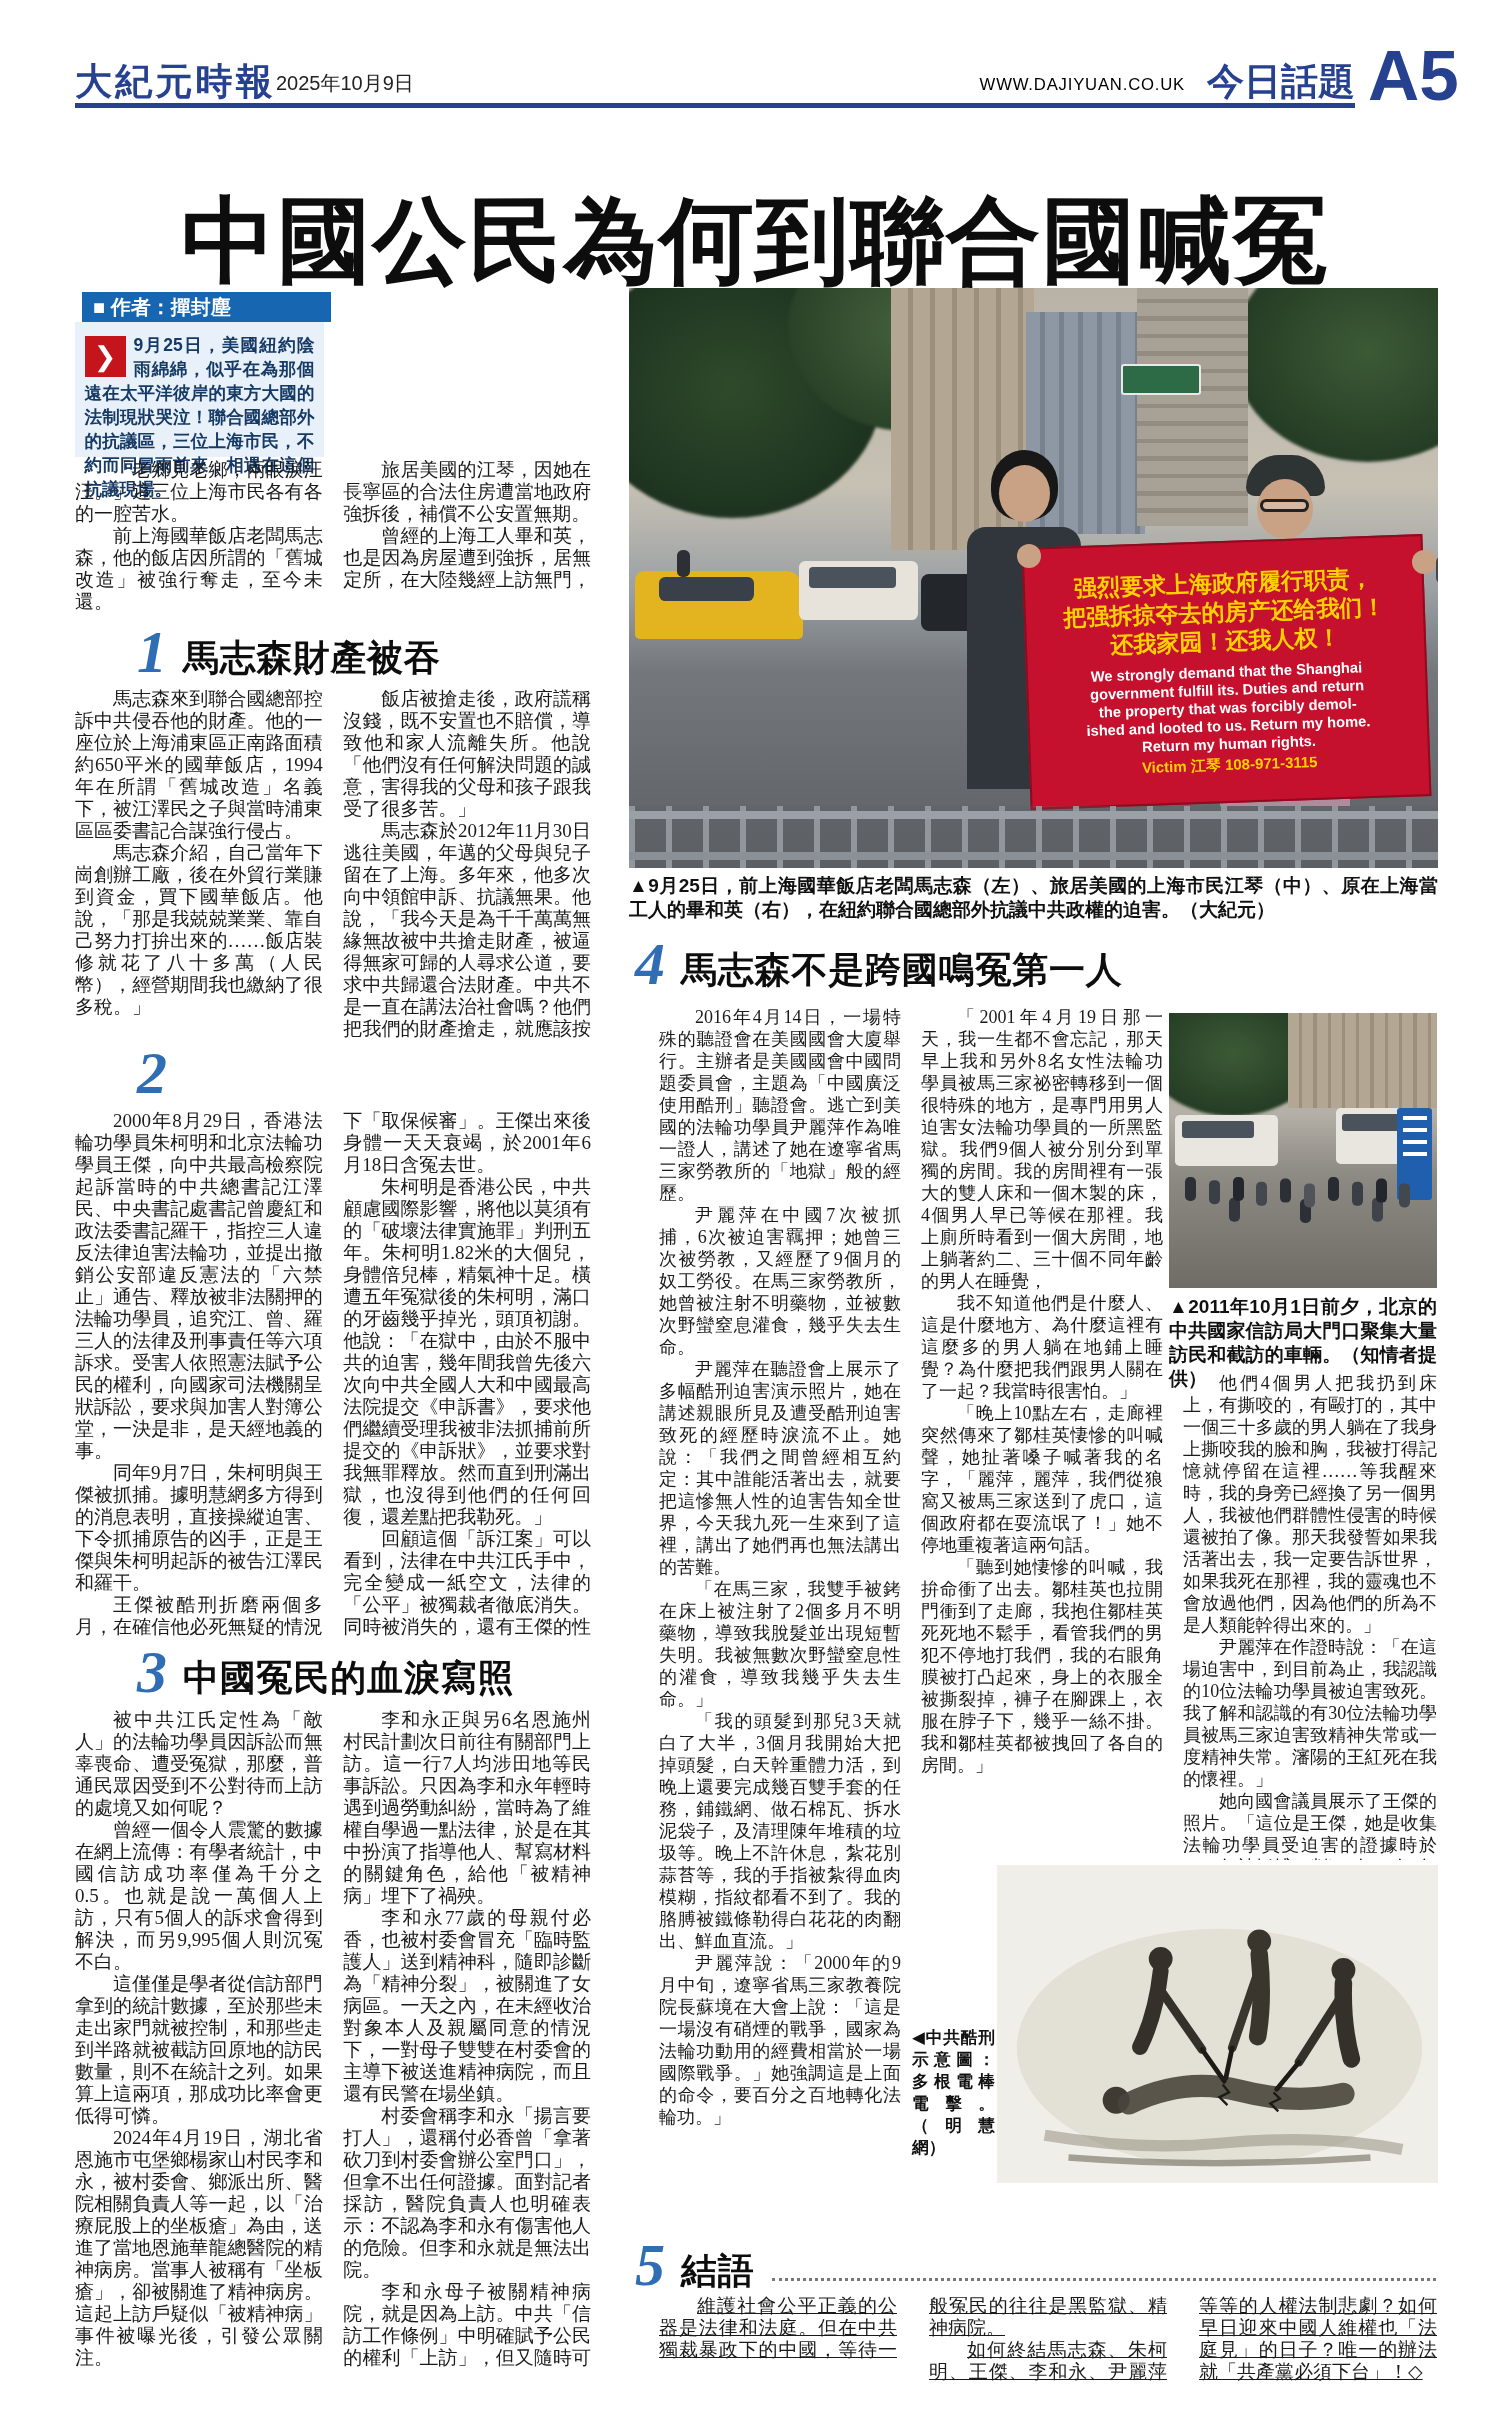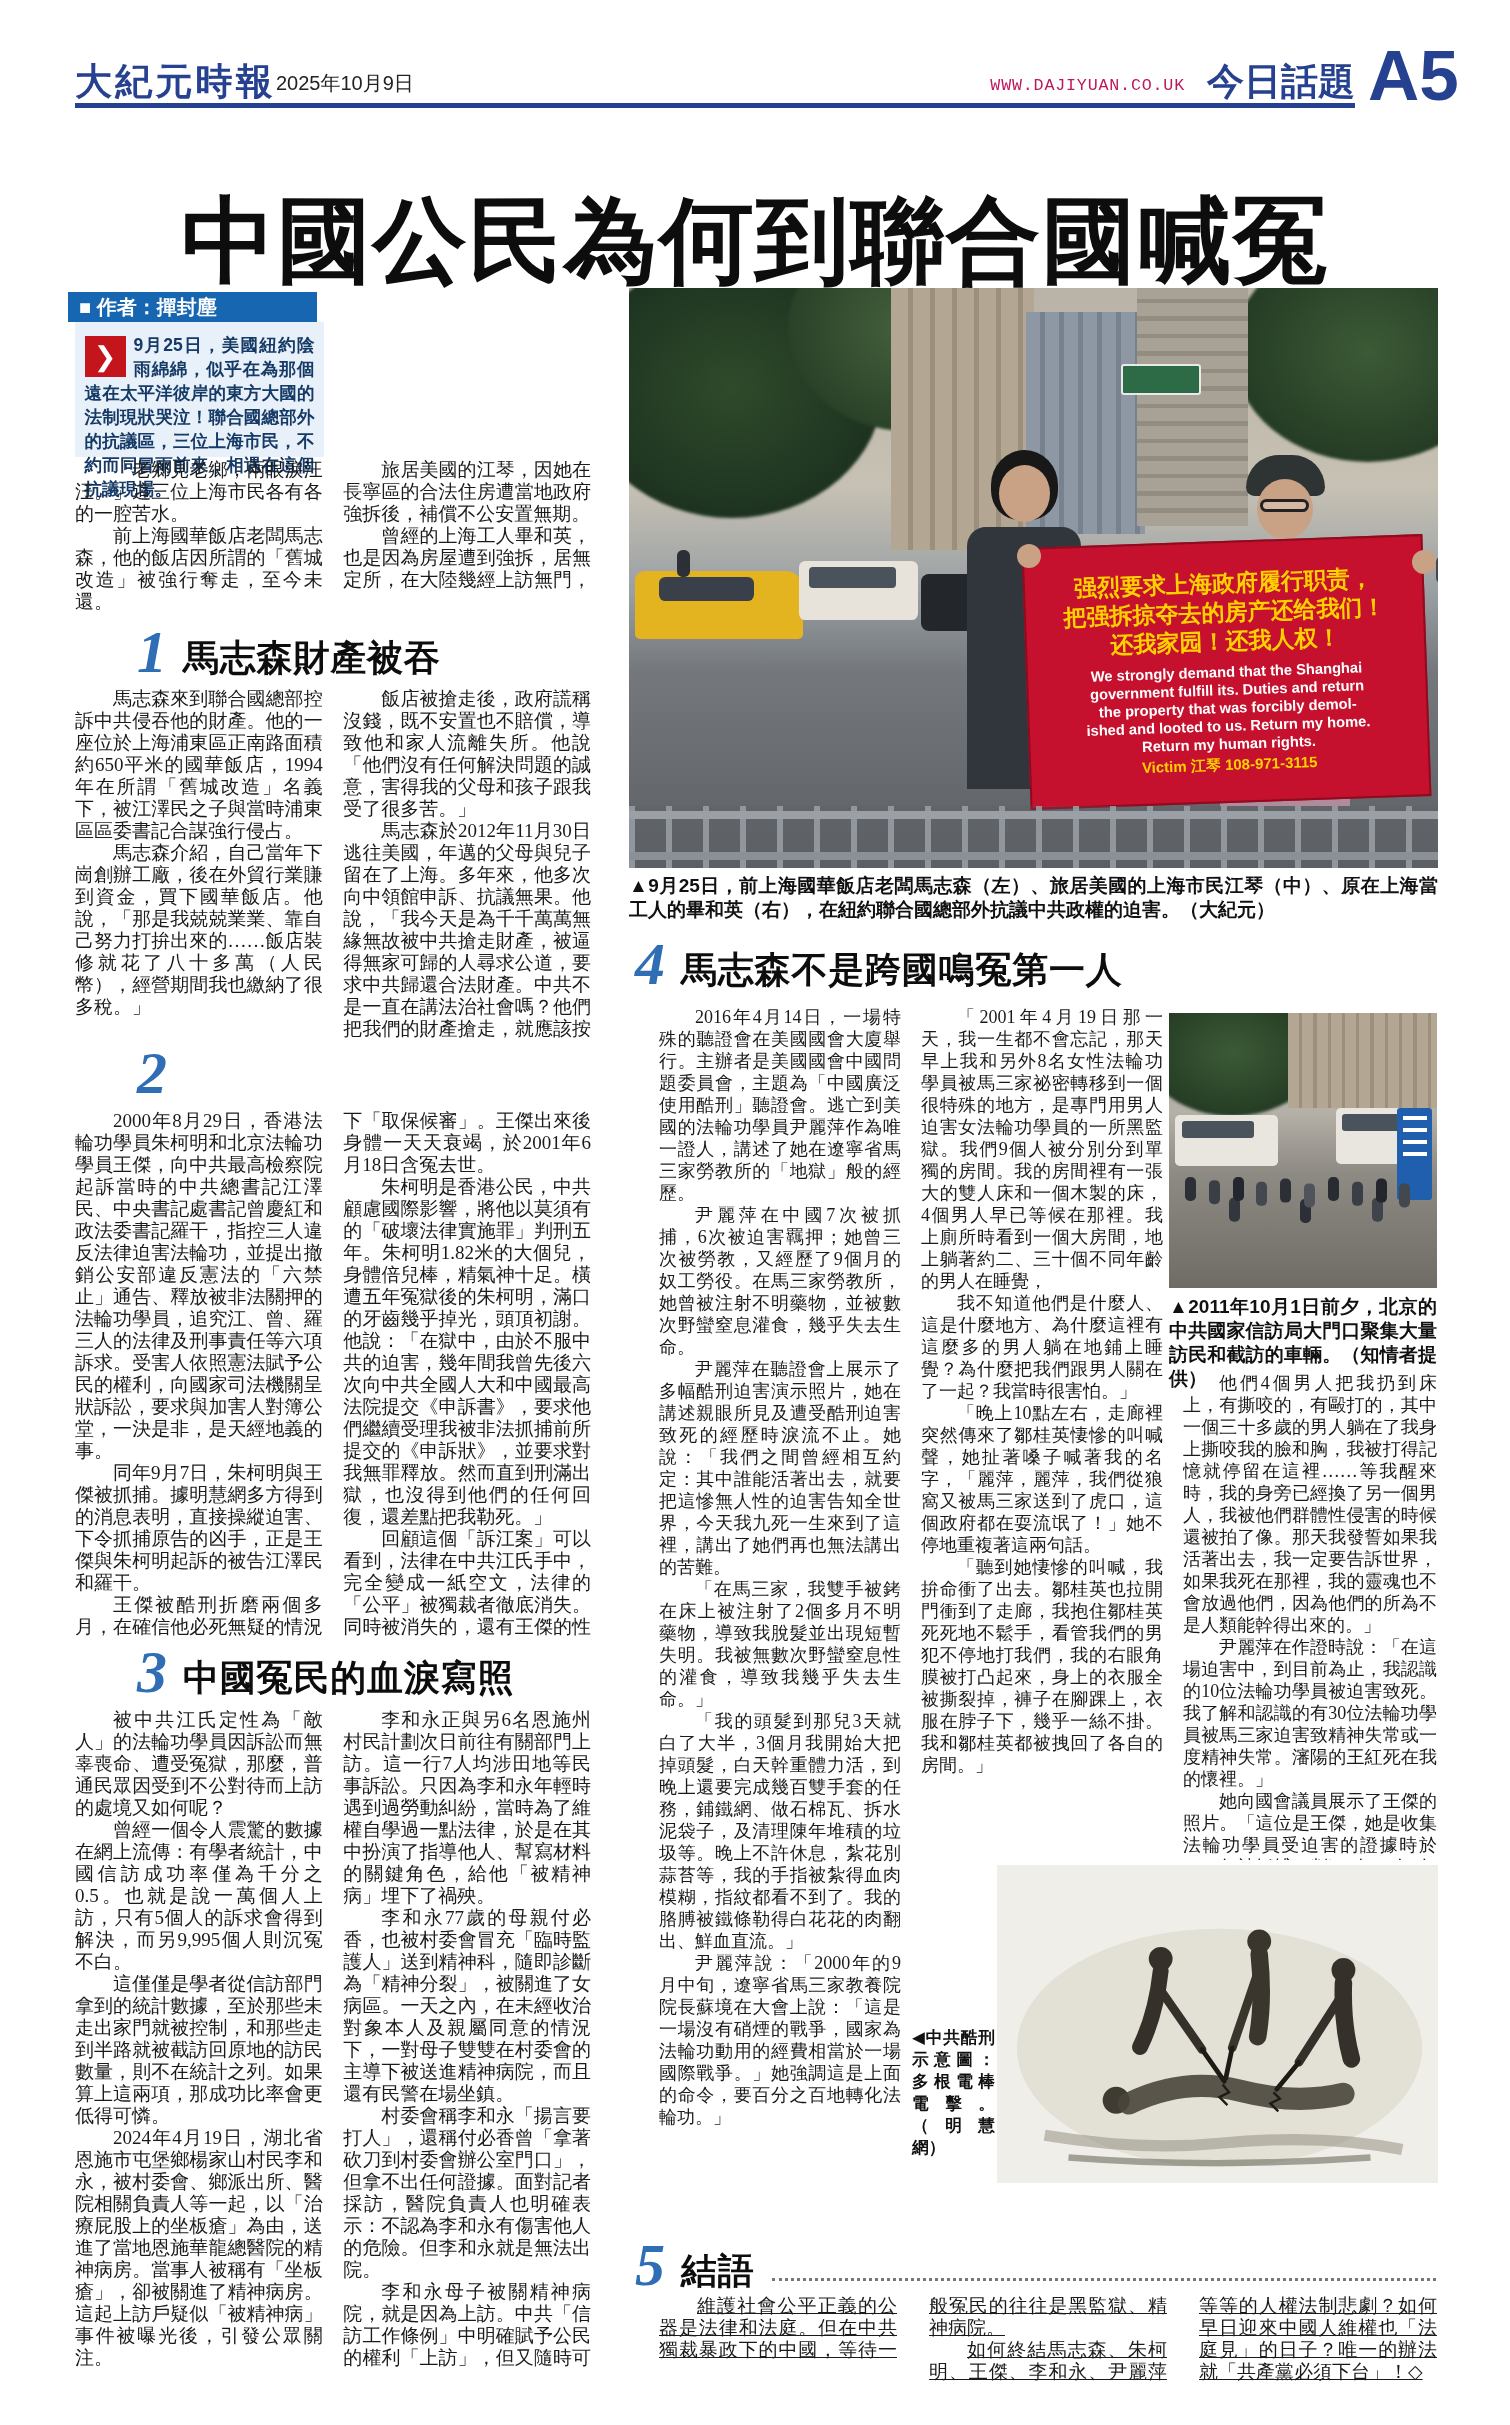--- a/index.html
+++ b/index.html
@@ -9,32 +9,32 @@
   .abs{position:absolute;}
 
   
   #header{left:75px;top:57px;width:1280px;height:51px;border-bottom:5.6px solid #26418f;
           display:flex;align-items:flex-end;padding-bottom:3.2px;box-sizing:border-box;}
   #logo{font-family:"Liberation Sans","DejaVu Sans",sans-serif;font-weight:900;font-size:37px;
         color:#26418f;letter-spacing:3.2px;line-height:1;}
   #hdr-date{font-family:"Liberation Sans","DejaVu Sans",sans-serif;font-size:20px;color:#222;
         padding-bottom:3.2px;}
   #hdr-spacer{flex:1;}
-  #hdr-site{font-family:Liberation Mono, monospace;font-size:16.7px;color:#be185d;
+  #hdr-site{font-family:Liberation Sans, sans-serif;font-size:16.7px;color:#000000;
         letter-spacing:0.8px;padding-bottom:4.8px;}
   #hdr-topic{font-family:"Liberation Sans","DejaVu Sans",sans-serif;font-weight:900;font-size:37px;
         color:#26418f;margin-left:22px;line-height:1;}
   #pageno{left:1368px;top:40px;font-weight:900;font-size:71px;color:#26418f;line-height:1;}
 
   
   #headline{left:75px;top:122px;width:1360px;text-align:center;font-weight:900;font-size:94px;
         line-height:1.2;letter-spacing:1.6px;color:#0d0d0d;}
 
   
-  #author-bar{left:68px;top:292px;width:249px;height:30px;background:#1766b1;color:#fff;
+  #author-bar{left:82px;top:292px;width:249px;height:30px;background:#1766b1;color:#fff;
         font-weight:bold;font-size:20px;line-height:30px;padding-left:11px;box-sizing:border-box;}
   #intro-box{left:75px;top:322px;width:249px;height:135px;background:#e8f1fa;
         padding:11px 9.5px 8px 9.5px;box-sizing:border-box;color:#163a66;font-weight:bold;
         font-size:17.5px;line-height:24px;text-align:justify;}
   #intro-icon{float:left;width:41px;height:41px;background:#c4151c;margin:3.2px 8px 1.6px 0;
         display:flex;align-items:center;justify-content:center;color:#fff;font-size:27px;
         font-weight:900;font-family:"DejaVu Sans",sans-serif;}
 
   
   .band{column-gap:20.7px;column-count:2;column-fill:auto;overflow:hidden;

